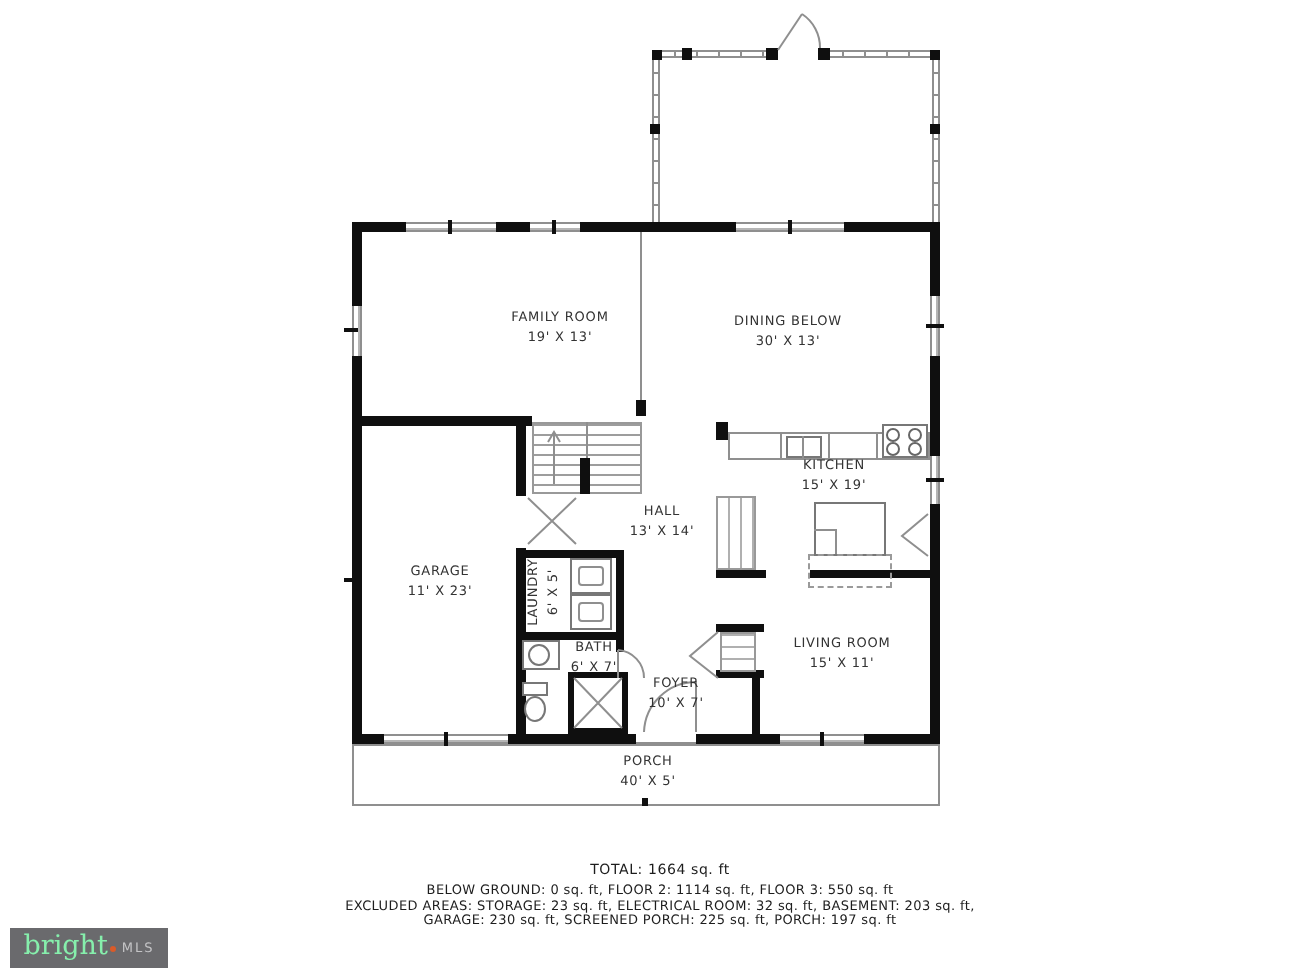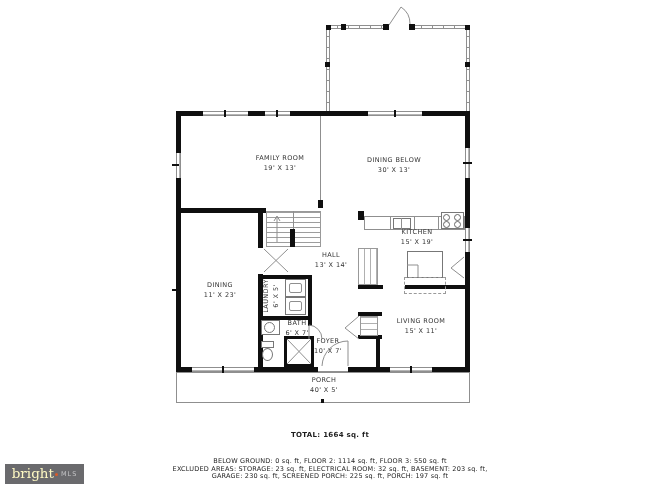--- a/index.html
+++ b/index.html
@@ -28,24 +28,24 @@
   .pantry{position:absolute;border:1px solid #999;box-sizing:border-box;background:
           repeating-linear-gradient(to right,transparent 0 5px,#b0b0b0 5px 6px);}
   .room-label{position:absolute;transform:translate(-50%,-50%);text-align:center;color:#333;
               font-size:6.5px;letter-spacing:.4px;line-height:1.5;white-space:nowrap;}
   .room-label span{display:block;}
   .room-label.rot{transform:translate(-50%,-50%) rotate(-90deg);}
   .burner{position:absolute;width:7px;height:7px;border:1px solid #666;border-radius:50%;background:#fff;box-sizing:border-box;}
   .tick{position:absolute;background:#0f0f0f;}
   .summary{position:absolute;left:10px;width:640px;top:432px;text-align:center;color:#1d1d1d;
            font-size:6.5px;line-height:7.8px;letter-spacing:.2px;}
-  .summary .total{font-size:7px;font-weight:bold;letter-spacing:.3px;margin-bottom:18px;}
+  .summary .total{font-size:7px;font-weight:normal;letter-spacing:.3px;margin-bottom:2px;}
   .logo{position:absolute;left:5px;top:464px;width:79px;height:20px;background:#6a6a6d;
         display:flex;align-items:center;justify-content:center;}
-  .logo .bright{font-family:"DejaVu Serif",serif;font-size:13.5px;color:#fef9c3;line-height:1;}
+  .logo .bright{font-family:"DejaVu Serif",serif;font-size:13.5px;color:#86efac;line-height:1;}
   .logo .spark{display:inline-block;width:3px;height:3px;border-radius:50%;background:#d95b29;
                vertical-align:top;margin:1px 1px 0 1px;}
   .logo .mls{font-size:6.5px;color:#c4c4c6;letter-spacing:1px;margin-left:2px;}
   svg.fixtures{position:absolute;left:0;top:0;pointer-events:none;}
 </style>
 </head>
 <body>
 
 <div class="canvas">
 
@@ -173,32 +173,32 @@
   </div>
   <div class="room-label" style="left:417px;top:238px">
     <span>KITCHEN</span>
     <span>15' X 19'</span>
   </div>
   <div class="room-label" style="left:331px;top:261px">
     <span>HALL</span>
     <span>13' X 14'</span>
   </div>
   <div class="room-label" style="left:220px;top:291px">
-    <span>DINING</span>
+    <span>GARAGE</span>
     <span>11' X 23'</span>
   </div>
   <div class="room-label rot" style="left:272px;top:296px">
     <span>LAUNDRY</span>
     <span>6' X 5'</span>
   </div>
   <div class="room-label" style="left:297px;top:329px">
     <span>BATH</span>
     <span>6' X 7'</span>
   </div>
-  <div class="room-label" style="left:328px;top:347px">
+  <div class="room-label" style="left:338px;top:347px">
     <span>FOYER</span>
     <span>10' X 7'</span>
   </div>
   <div class="room-label" style="left:421px;top:327px">
     <span>LIVING ROOM</span>
     <span>15' X 11'</span>
   </div>
   <div class="room-label" style="left:324px;top:386px">
     <span>PORCH</span>
     <span>40' X 5'</span>

